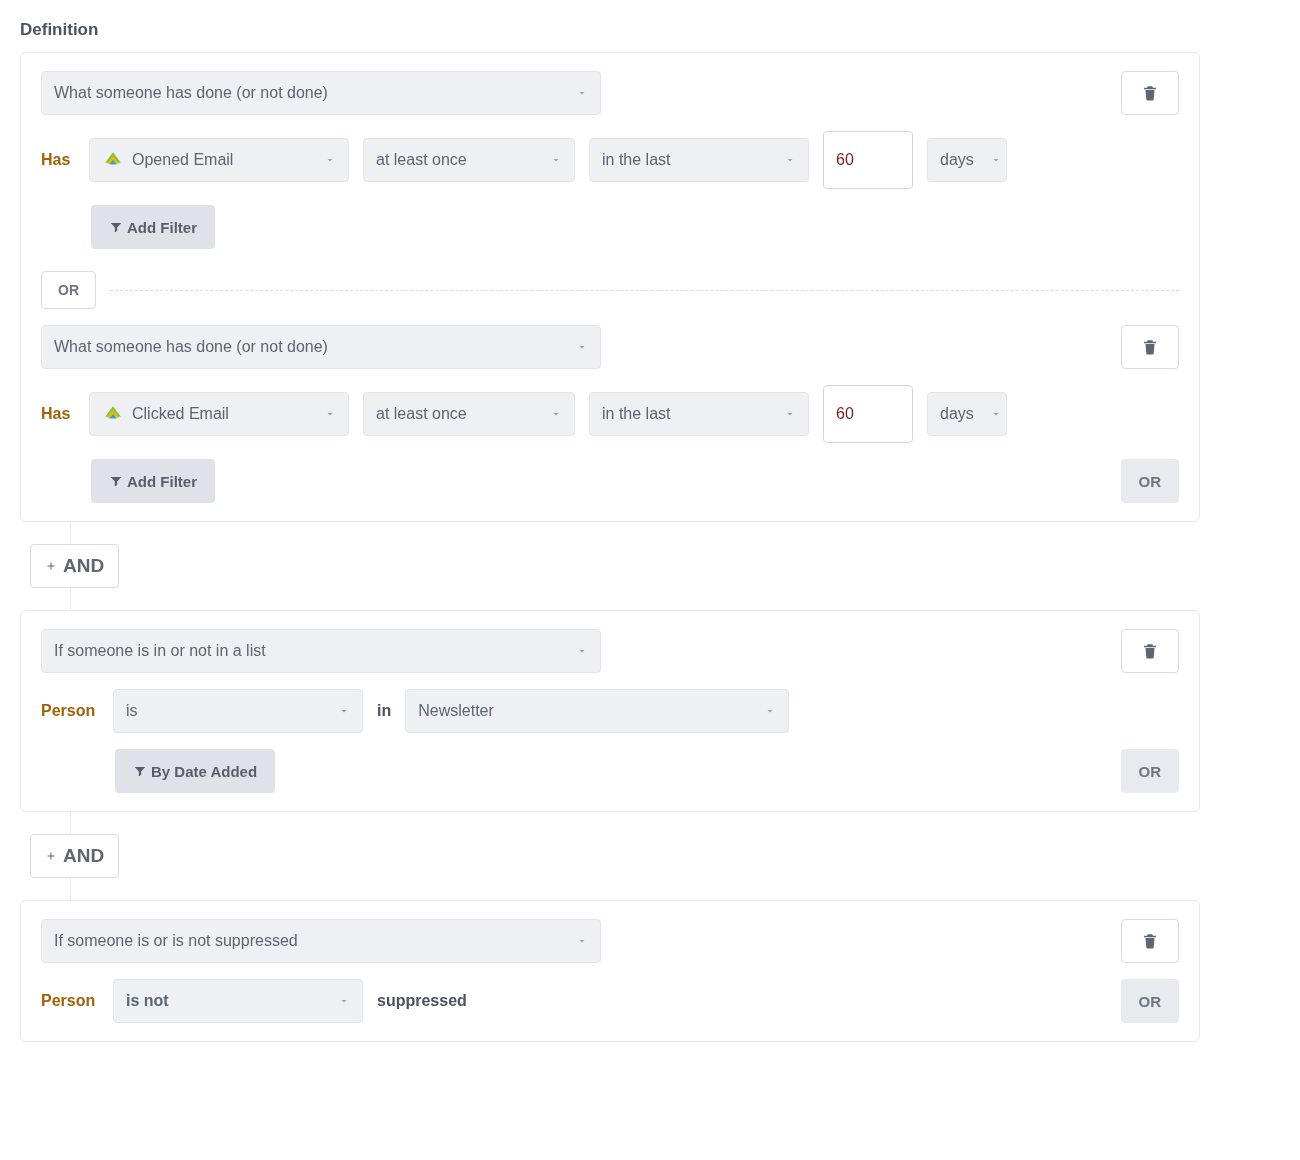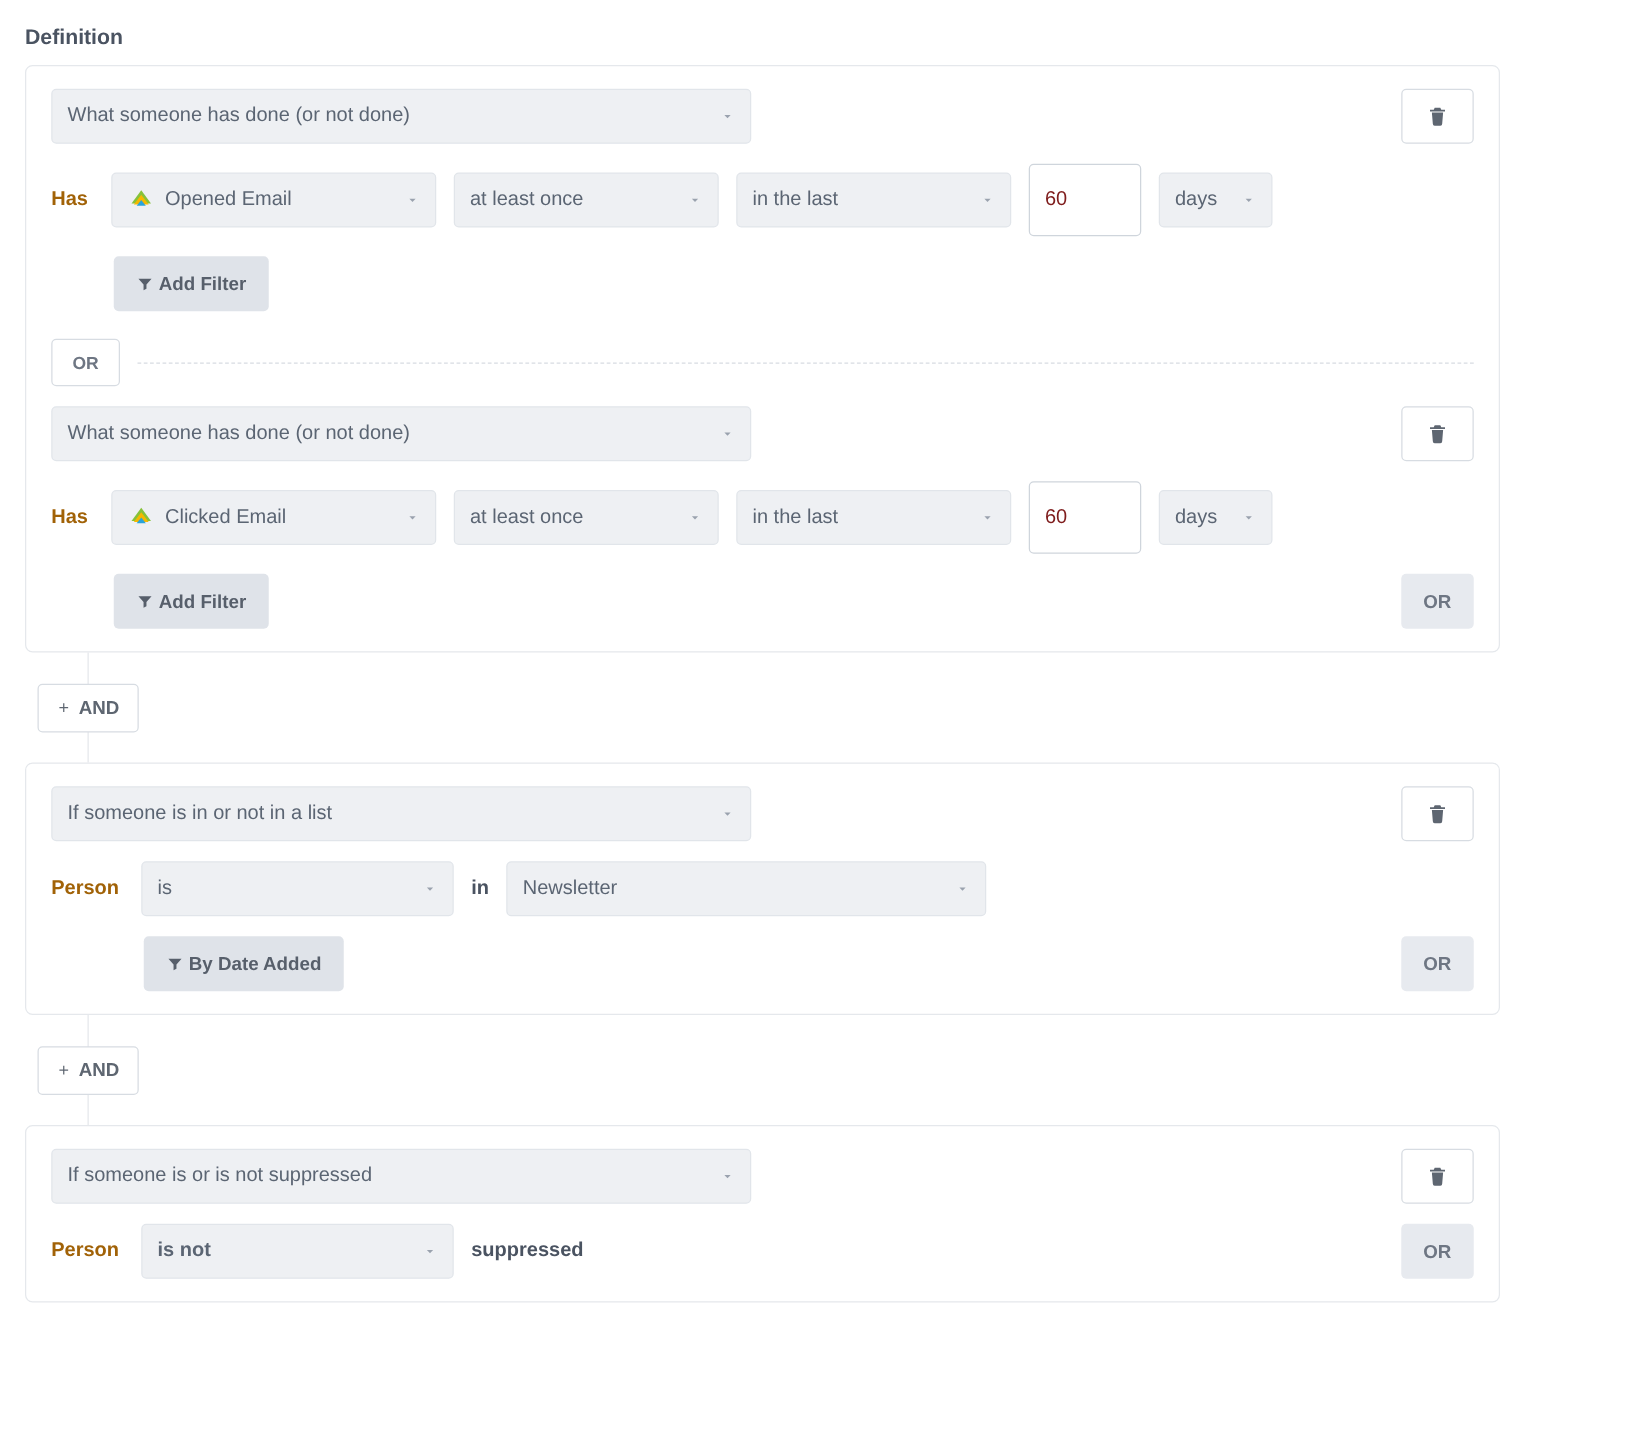--- a/index.html
+++ b/index.html
@@ -45,21 +45,21 @@
       background: #e5e8ec;
     }
     .and-btn {
       position: relative;
       background: #fff;
       border: 1px solid #d7dce2;
       border-radius: 4px;
       padding: 10px 14px;
       font-weight: 700;
       color: #5e6671;
-      font-size: 15px;
+      font-size: 19px;
       cursor: pointer;
       display: inline-flex;
       align-items: center;
       gap: 6px;
       margin-left: -20px;
     }
     .row {
       display: flex;
       align-items: center;
       gap: 14px;
@@ -86,21 +86,21 @@
       position: relative;
     }
     .select .caret {
       margin-left: auto;
       padding-left: 16px;
     }
     .select.wide { width: 560px; }
     .select.event { width: 260px; }
     .select.freq { width: 212px; }
     .select.range { width: 220px; }
-    .select.unit { width: 91px; }
+    .select.unit { width: 80px; }
     .select.is { width: 250px; }
     .select.list { width: 384px; }
     .select.isnot { width: 250px; font-weight: bold; }
 
     .input-num {
       background: #fff;
       border: 1px solid #cfd5dc;
       border-radius: 4px;
       height: 58px;
       width: 90px;

